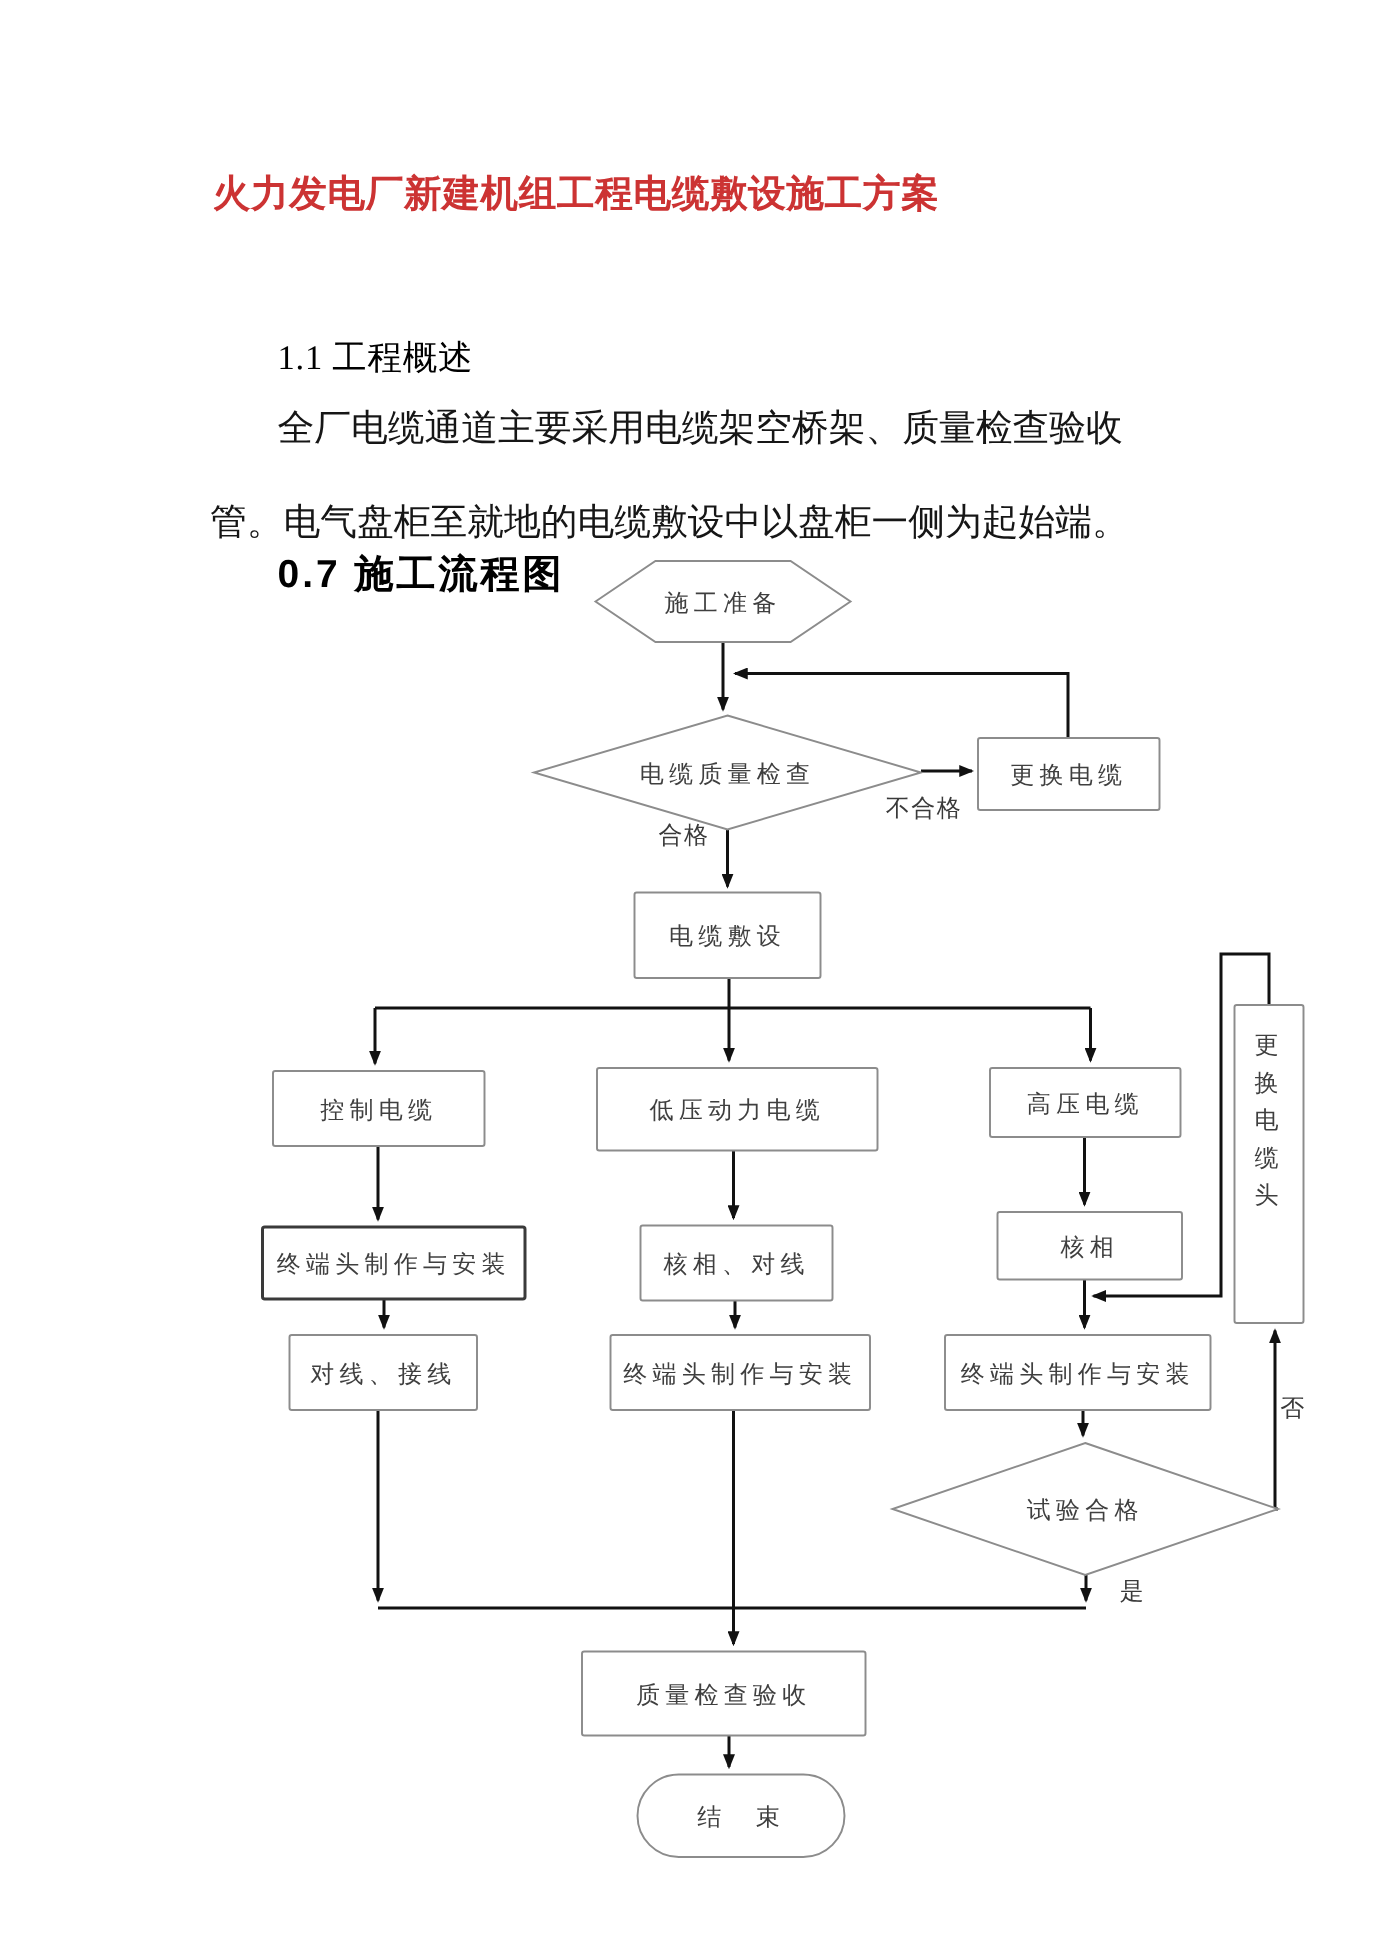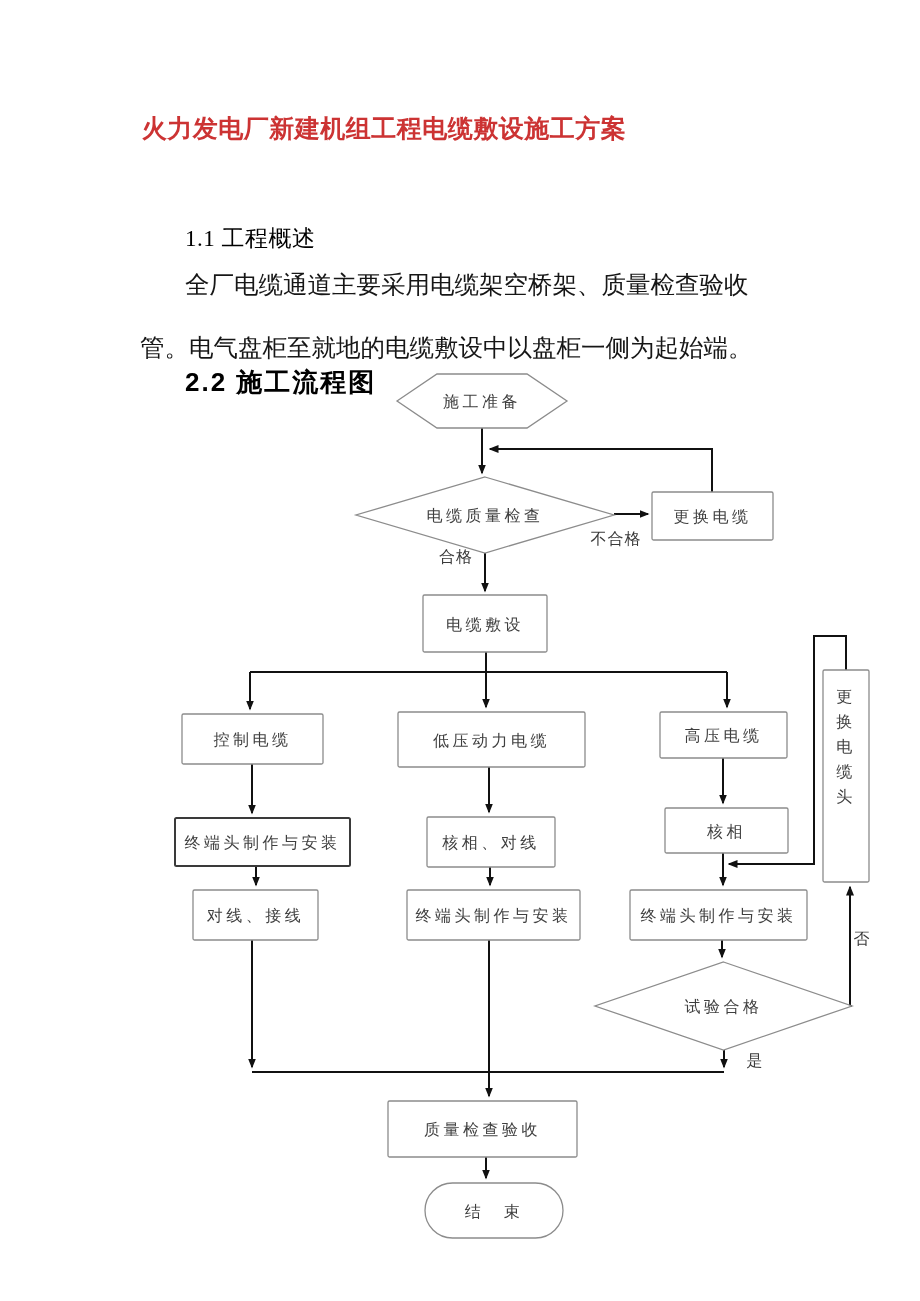--- a/index.html
+++ b/index.html
@@ -31,21 +31,21 @@
   }
   svg text.edge-label{letter-spacing:1px;fill:#3a3a3a;}
 </style>
 </head>
 <body>
 
 <div class="abs doc-title">火力发电厂新建机组工程电缆敷设施工方案</div>
 <div class="abs h11">1.1 工程概述</div>
 <div class="abs para-line l1">全厂电缆通道主要采用电缆架空桥架、质量检查验收</div>
 <div class="abs para-line l2">管。电气盘柜至就地的电缆敷设中以盘柜一侧为起始端。</div>
-<div class="abs h12">2.2 施工流程图</div>
+<div class="abs h12">0.7 施工流程图</div>
 
 <svg class="abs" style="top:0;left:0;" width="920" height="1301" viewBox="0 0 920 1301">
   <defs>
     <marker id="arrow" markerWidth="10" markerHeight="8" refX="8.5" refY="4" orient="auto" markerUnits="userSpaceOnUse">
       <path d="M0,0 L10,4 L0,8 z" fill="#111111"></path>
     </marker>
   </defs>
   <g id="edge-layer">
       <polyline points="482,428 482,473" fill="none" stroke="#111111" stroke-width="2" marker-end="url(#arrow)"></polyline>
       <polyline points="712,492 712,449 490,449" fill="none" stroke="#111111" stroke-width="2" marker-end="url(#arrow)"></polyline>

